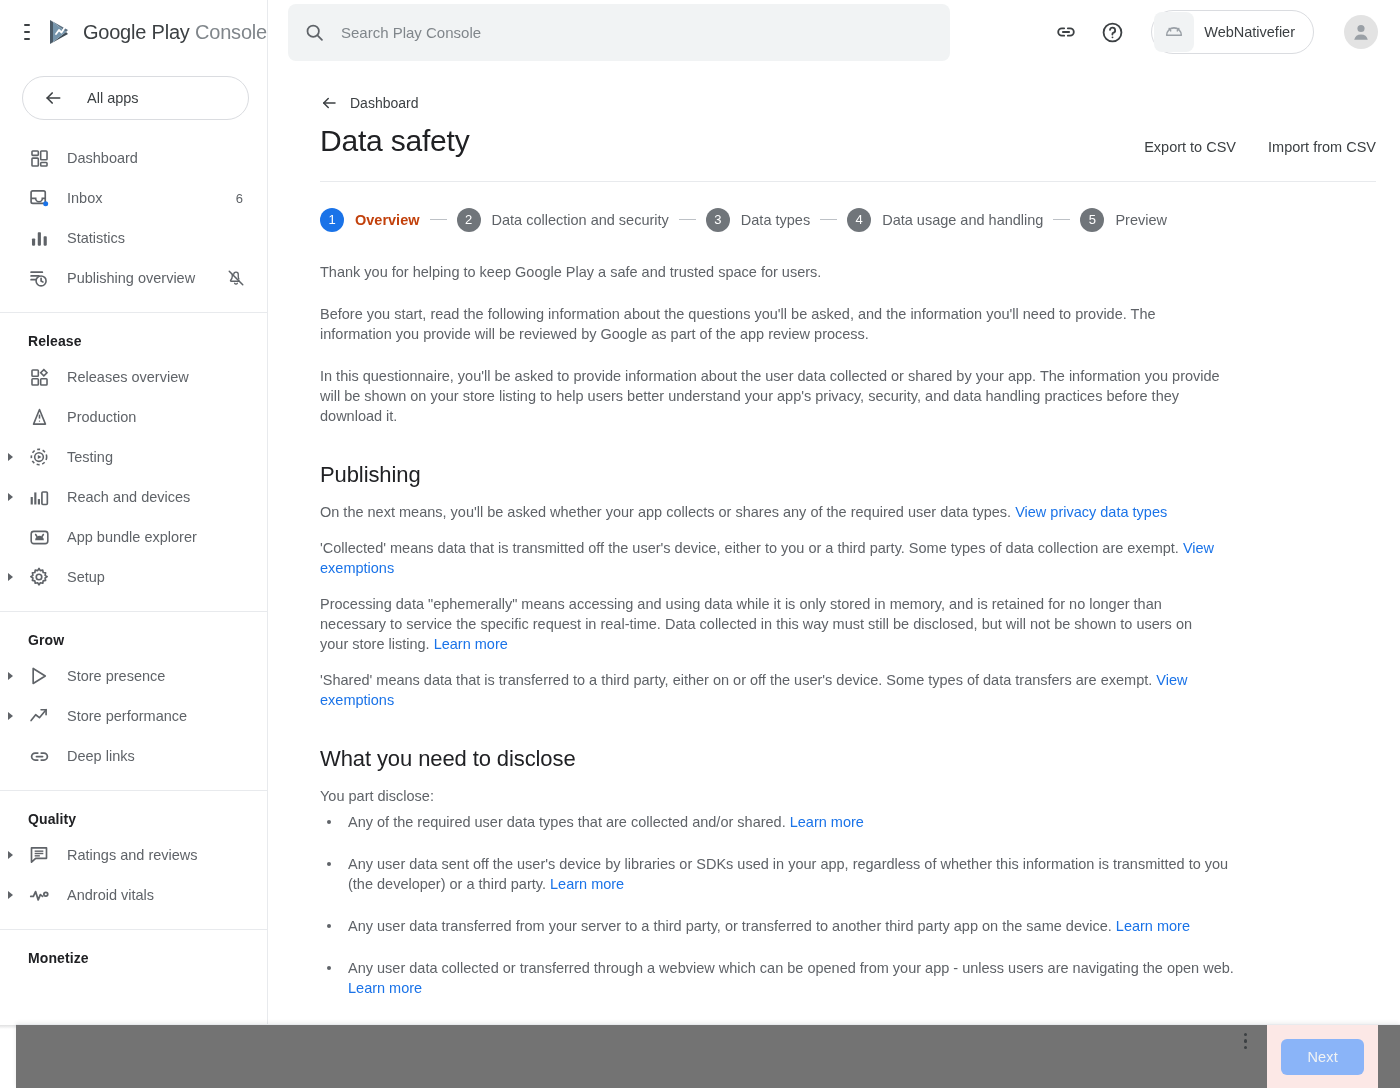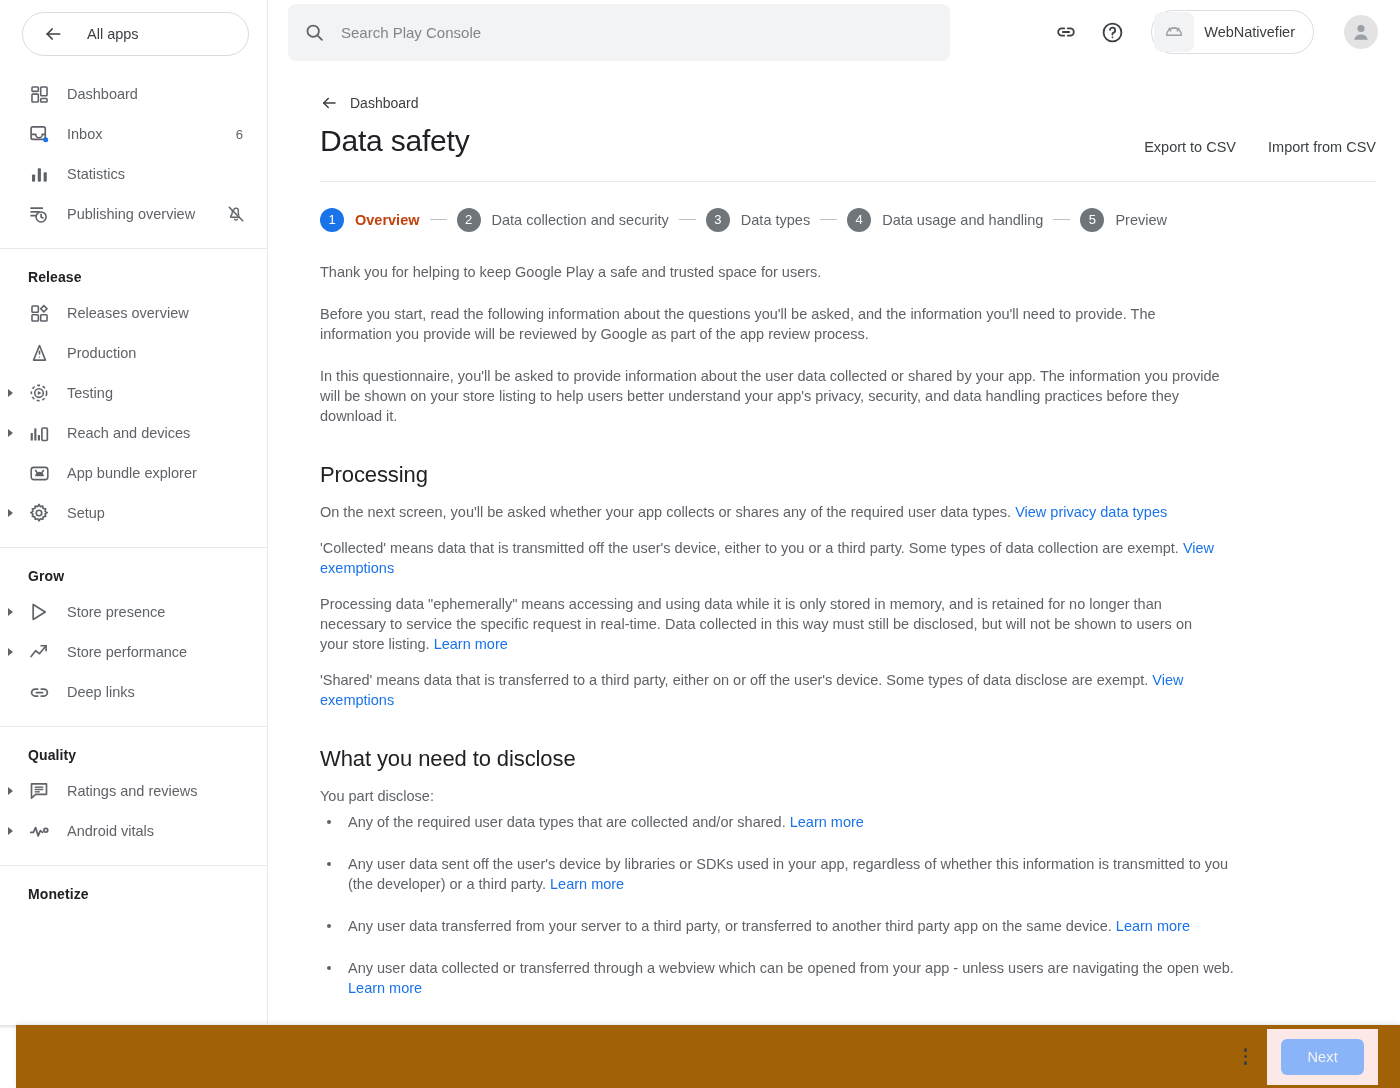--- a/index.html
+++ b/index.html
@@ -153,23 +153,23 @@
     content: "";
     position: absolute; left: 7px; top: 8px;
     width: 4px; height: 4px; border-radius: 50%;
     background: #5f6368;
   }
   p.getstarted { margin: 34px 0 0 0; font-size: 14.5px; color: #5f6368; }
 
   
   .bottombar {
     position: absolute; left: 16px; right: 0; bottom: 0;
-    height: 64px; background: #a16207;
+    height: 64px; background: #737373;
     border-top: 1px solid #e8eaed;
-    display: flex; align-items: center; justify-content: flex-end;
+    display: flex; justify-content: flex-end;
     padding-right: 22px; gap: 6px;
     box-shadow: 0 -1px 4px rgba(60,64,67,.10);
     z-index: 5;
   }
   .kebab { width: 32px; height: 32px; display: flex; flex-direction: column; align-items: center; justify-content: center; gap: 3px; cursor: pointer; }
   .kebab i { width: 3.5px; height: 3.5px; border-radius: 50%; background: #3c4043; display: block; }
   .next-wrap { background: #fce8e6; padding: 10px 14px; display: flex; align-items: center; }
   .next-btn {
     background: #8ab4f8; color: #f1f3f4;
     border: none; border-radius: 6px;
@@ -180,20 +180,42 @@
 
   svg { display: block; }
 </style>
 </head>
 <body>
 
 <div class="app">
 
   <aside class="sidebar">
 
+    <div class="brand-row">
+      <div class="hamburger">
+        <span></span>
+          <span></span>
+          <span></span>
+      </div>
+      <div class="brand">
+        <span>
+          <svg width="26" height="28" viewBox="0 0 26 28">
+            <path d="M2 2 L2 26 L5 24 L5 4 Z" fill="#4b5b68"></path>
+            <path d="M2 2 L20 12 L18 14 L5 4 Z" fill="#5d7183"></path>
+            <path d="M2 26 L20 16 L18 14 L5 24 Z" fill="#3e4b55"></path>
+            <path d="M5 4 L18 14 L5 24 Z" fill="#7494ab"></path>
+            <path d="M8 16 L11 12 L13.5 14.5 L17 9" stroke="#ffffff" stroke-width="1.8" fill="none" stroke-linecap="round" stroke-linejoin="round"></path>
+          </svg>
+        </span>
+        <span class="brand-text">
+          <span class="b1">Google Play</span>
+          <span class="b2">Console</span>
+        </span>
+      </div>
+    </div>
 
     <div class="allapps">
       <span>
         <svg width="20" height="20" viewBox="0 0 24 24" fill="none" stroke="#3c4043" stroke-width="2" stroke-linecap="round" stroke-linejoin="round">
           <line x1="20" y1="12" x2="5" y2="12"></line>
             <polyline points="11 18 5 12 11 6"></polyline>
         </svg>
       </span>
       <span>All apps</span>
     </div>
@@ -496,39 +518,39 @@
           <span class="num">5</span>
           <span class="slabel">Preview</span>
         </div>
       </div>
 
       <div class="body-text">
         <p class="para">Thank you for helping to keep Google Play a safe and trusted space for users.</p>
         <p class="para">Before you start, read the following information about the questions you'll be asked, and the information you'll need to provide. The information you provide will be reviewed by Google as part of the app review process.</p>
         <p class="para">In this questionnaire, you'll be asked to provide information about the user data collected or shared by your app. The information you provide will be shown on your store listing to help users better understand your app's privacy, security, and data handling practices before they download it.</p>
 
-        <h2 class="sec-h">Processing</h2>
+        <h2 class="sec-h">Publishing</h2>
 
         <p class="def">
-          <span>On the next screen, you'll be asked whether your app collects or shares any of the required user data types.</span>
+          <span>On the next means, you'll be asked whether your app collects or shares any of the required user data types.</span>
           <a class="lnk">View privacy data types</a>
         </p>
 
         <p class="def">
           <span>'Collected' means data that is transmitted off the user's device, either to you or a third party. Some types of data collection are exempt.</span>
           <a class="lnk">View exemptions</a>
         </p>
 
         <p class="def">
           <span>Processing data "ephemerally" means accessing and using data while it is only stored in memory, and is retained for no longer than necessary to service the specific request in real-time. Data collected in this way must still be disclosed, but will not be shown to users on your store listing.</span>
           <a class="lnk">Learn more</a>
         </p>
 
         <p class="def">
-          <span>'Shared' means data that is transferred to a third party, either on or off the user's device. Some types of data disclose are exempt.</span>
+          <span>'Shared' means data that is transferred to a third party, either on or off the user's device. Some types of data transfers are exempt.</span>
           <a class="lnk">View exemptions</a>
         </p>
 
         <h2 class="sec-h">What you need to disclose</h2>
         <p class="def" style="margin-bottom:6px;">You part disclose:</p>
 
         <ul class="disclose">
           <li>
             <span>Any of the required user data types that are collected and/or shared.</span>
             <a class="lnk">Learn more</a>

